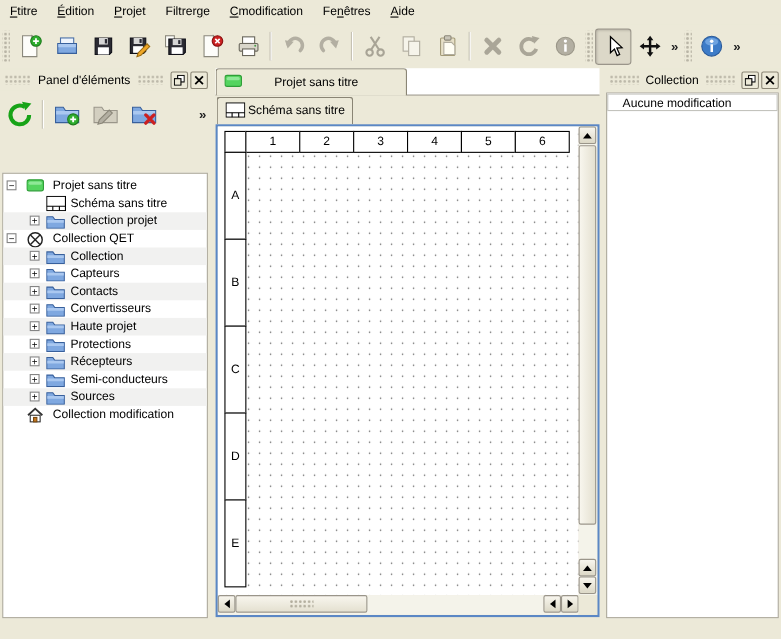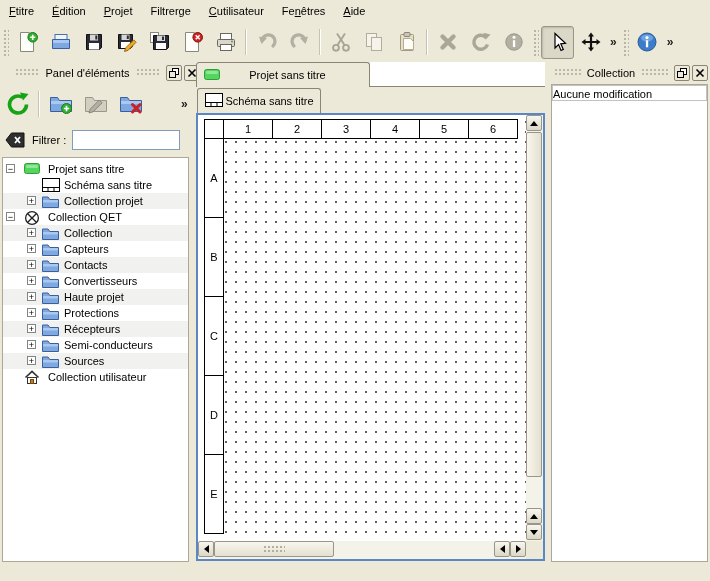--- a/index.html
+++ b/index.html
@@ -68,33 +68,33 @@
   .hthumb{width:120px;height:16px;border:1px solid #9a958a;border-radius:2px;background:linear-gradient(#f8f6ee,#e4e0d0);box-sizing:border-box;display:flex;align-items:center;justify-content:center;}
   .hthumb .grip{width:22px;height:8px;background-image:radial-gradient(circle,#b3ae9e 1px,transparent 1.3px);background-size:4px 4px;}
   .htrack{flex:1;}
   .a-up{width:0;height:0;border-left:4px solid transparent;border-right:4px solid transparent;border-bottom:5px solid #000;}
   .a-dn{width:0;height:0;border-left:4px solid transparent;border-right:4px solid transparent;border-top:5px solid #000;}
   .a-lf{width:0;height:0;border-top:4px solid transparent;border-bottom:4px solid transparent;border-right:5px solid #000;}
   .a-rt{width:0;height:0;border-top:4px solid transparent;border-bottom:4px solid transparent;border-left:5px solid #000;}
 
   
   .undolist{position:absolute;left:551px;top:84px;width:157px;height:478px;background:#fff;border:1px solid #aca899;box-sizing:border-box;}
-  .undoitem{margin:0;height:16px;line-height:16px;padding-left:0;border:1px solid #c3c3bd;box-sizing:border-box;background:#fff;}
+  .undoitem{margin:0;height:16px;line-height:16px;padding-left:13px;border:1px solid #c3c3bd;box-sizing:border-box;background:#fff;}
 </style>
 </head>
 <body>
 
 <div id="app">
 
   <div class="menubar">
     <span class="menuitem"><span class="k">F</span><span>titre</span></span>
     <span class="menuitem"><span class="k">É</span><span>dition</span></span>
     <span class="menuitem"><span class="k">P</span><span>rojet</span></span>
     <span class="menuitem"><span>Filtrer</span><span class="k">g</span><span>e</span></span>
-    <span class="menuitem"><span class="k">C</span><span>utilisateur</span></span>
+    <span class="menuitem"><span class="k">C</span><span>modification</span></span>
     <span class="menuitem"><span>Fe</span><span class="k">n</span><span>êtres</span></span>
     <span class="menuitem"><span class="k">A</span><span>ide</span></span>
   </div>
 
   <div class="toolbar">
     <div class="handle"></div>
 
     <div class="tbtn">
       <svg width="22" height="22" viewBox="0 0 22 22">
           <path d="M3.5 1.5 h8.5 l4.5 4.5 v14.5 h-13 z" fill="#fdfdfa" stroke="#8a887c"></path>
@@ -236,21 +236,21 @@
       <svg width="22" height="22" viewBox="0 0 22 22">
           <circle cx="11" cy="11" r="9" fill="#3d7cc8" stroke="#2a5a9a"></circle>
           <ellipse cx="11" cy="7" rx="6" ry="3.4" fill="#7fb0e8" opacity="0.75"></ellipse>
           <rect x="9.9" y="9.3" width="2.3" height="7" fill="#fff"></rect>
           <circle cx="11" cy="6.6" r="1.6" fill="#fff"></circle>
         </svg>
     </div>
     <div class="chev">»</div>
   </div>
 
-  <div class="docktitle" style="left:11px;top:63px;width:192px;">
+  <div class="docktitle" style="left:0;top:63px;width:192px;">
     <div class="grip"></div>
     <div class="ttl">Panel d'éléments</div>
     <div class="grip"></div>
     <div class="dbtn">
         <svg width="10" height="10">
           <rect x="3.5" y="0.5" width="6" height="6" fill="#fff" stroke="#000"></rect>
           <rect x="0.5" y="3.5" width="6" height="6" fill="#ece9d8" stroke="#000"></rect>
         </svg>
       </div>
     <div class="dbtn" style="margin-right:3px;">
@@ -285,30 +285,20 @@
     <div class="lbtn">
       <svg width="24" height="24" viewBox="0 0 24 24">
           <path d="M1.5 5.5 h7 l2 3 h12 v11 h-21 z" fill="#7fa8e0" stroke="#38609c"></path>
           <path d="M2 9 h20 v3 h-20 z" fill="#aac8f0"></path>
           <path d="M13.5 12.5 l7.5 7.5 M21 12.5 l-7.5 7.5" stroke="#cc2020" stroke-width="3" stroke-linecap="round"></path>
         </svg>
     </div>
     <div class="chev" style="margin-left:30px;">»</div>
   </div>
 
-  <div class="filterrow">
-    <div class="clearbtn">
-      <svg width="20" height="16" viewBox="0 0 20 16">
-          <path d="M6.5 1 H19 V15 H6.5 L1 8 Z" fill="#2e2e2e" stroke="#111"></path>
-          <path d="M10 5 l5 6 M15 5 l-5 6" stroke="#fff" stroke-width="1.8"></path>
-        </svg>
-    </div>
-    <span class="filterlabel">Filtrer :</span>
-    <input class="filterinput" type="text" value="" style="">
-  </div>
 
   <div class="tree">
     <div class="trow lv0" style="top:3px">
       <span class="exp">−</span>
       <span class="ticon"><svg width="16" height="13">
             <rect x="0.5" y="1.5" width="15" height="10" rx="2" fill="#55d45f" stroke="#2f9e38"></rect>
             <rect x="2" y="3" width="12" height="3" rx="1.5" fill="#8fe897"></rect>
           </svg></span>
       <span class="tlabel">Projet sans titre</span>
     </div>
@@ -411,21 +401,21 @@
           </svg></span>
       <span class="tlabel">Sources</span>
     </div>
     <div class="trow lv0" style="top:211px">
 
       <span class="ticon"><svg width="16" height="15">
             <path d="M1.5 7.5 L8 1.5 L14.5 7.5" fill="none" stroke="#333" stroke-width="1.7"></path>
             <rect x="3.5" y="7.5" width="9" height="6" fill="#fff" stroke="#333"></rect>
             <rect x="6.5" y="9.5" width="3" height="4" fill="#c87820" stroke="#7a4a10"></rect>
           </svg></span>
-      <span class="tlabel">Collection utilisateur</span>
+      <span class="tlabel">Collection modification</span>
     </div>
   </div>
 
   <div class="tabbar">
     <div class="tab1">
       <span class="ic"><svg width="16" height="13">
             <rect x="0.5" y="1.5" width="15" height="10" rx="2" fill="#55d45f" stroke="#2f9e38"></rect>
             <rect x="2" y="3" width="12" height="3" rx="1.5" fill="#8fe897"></rect>
           </svg></span>
       <span class="lbl">Projet sans titre</span>

